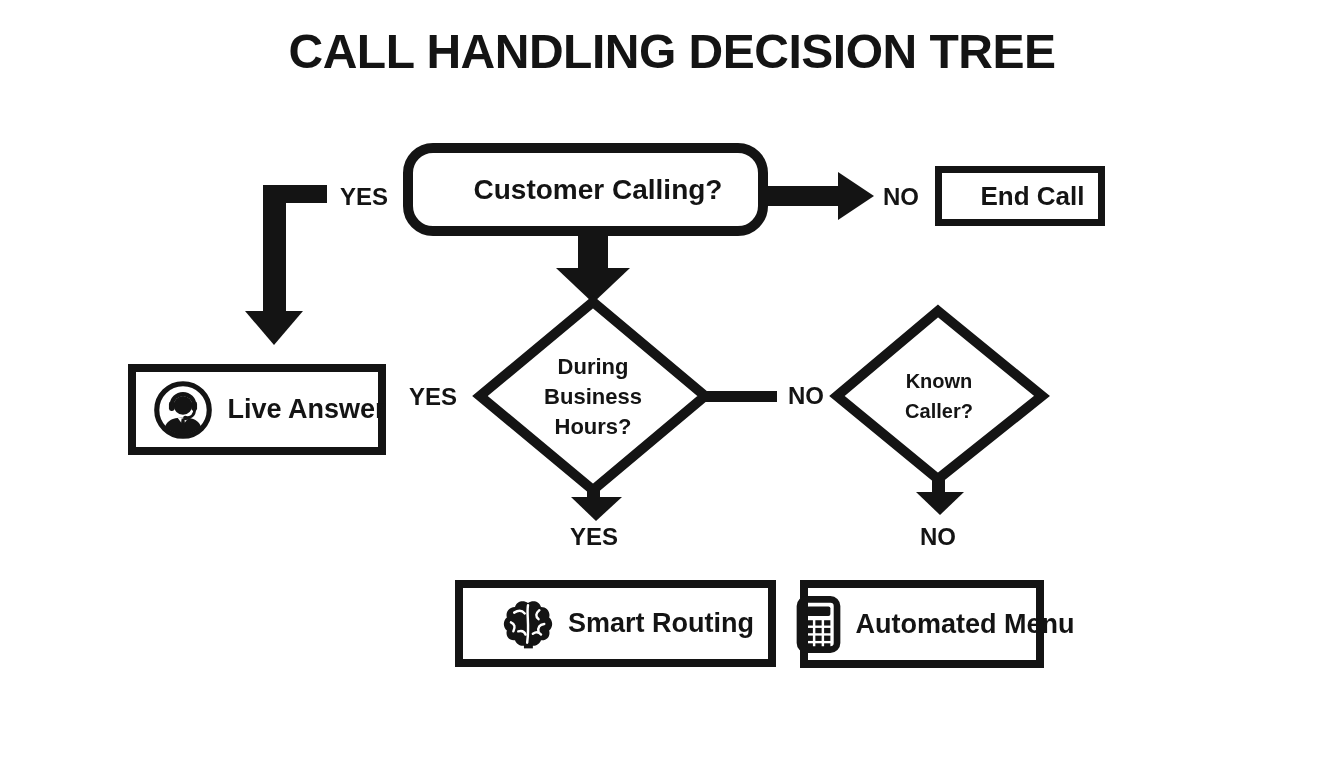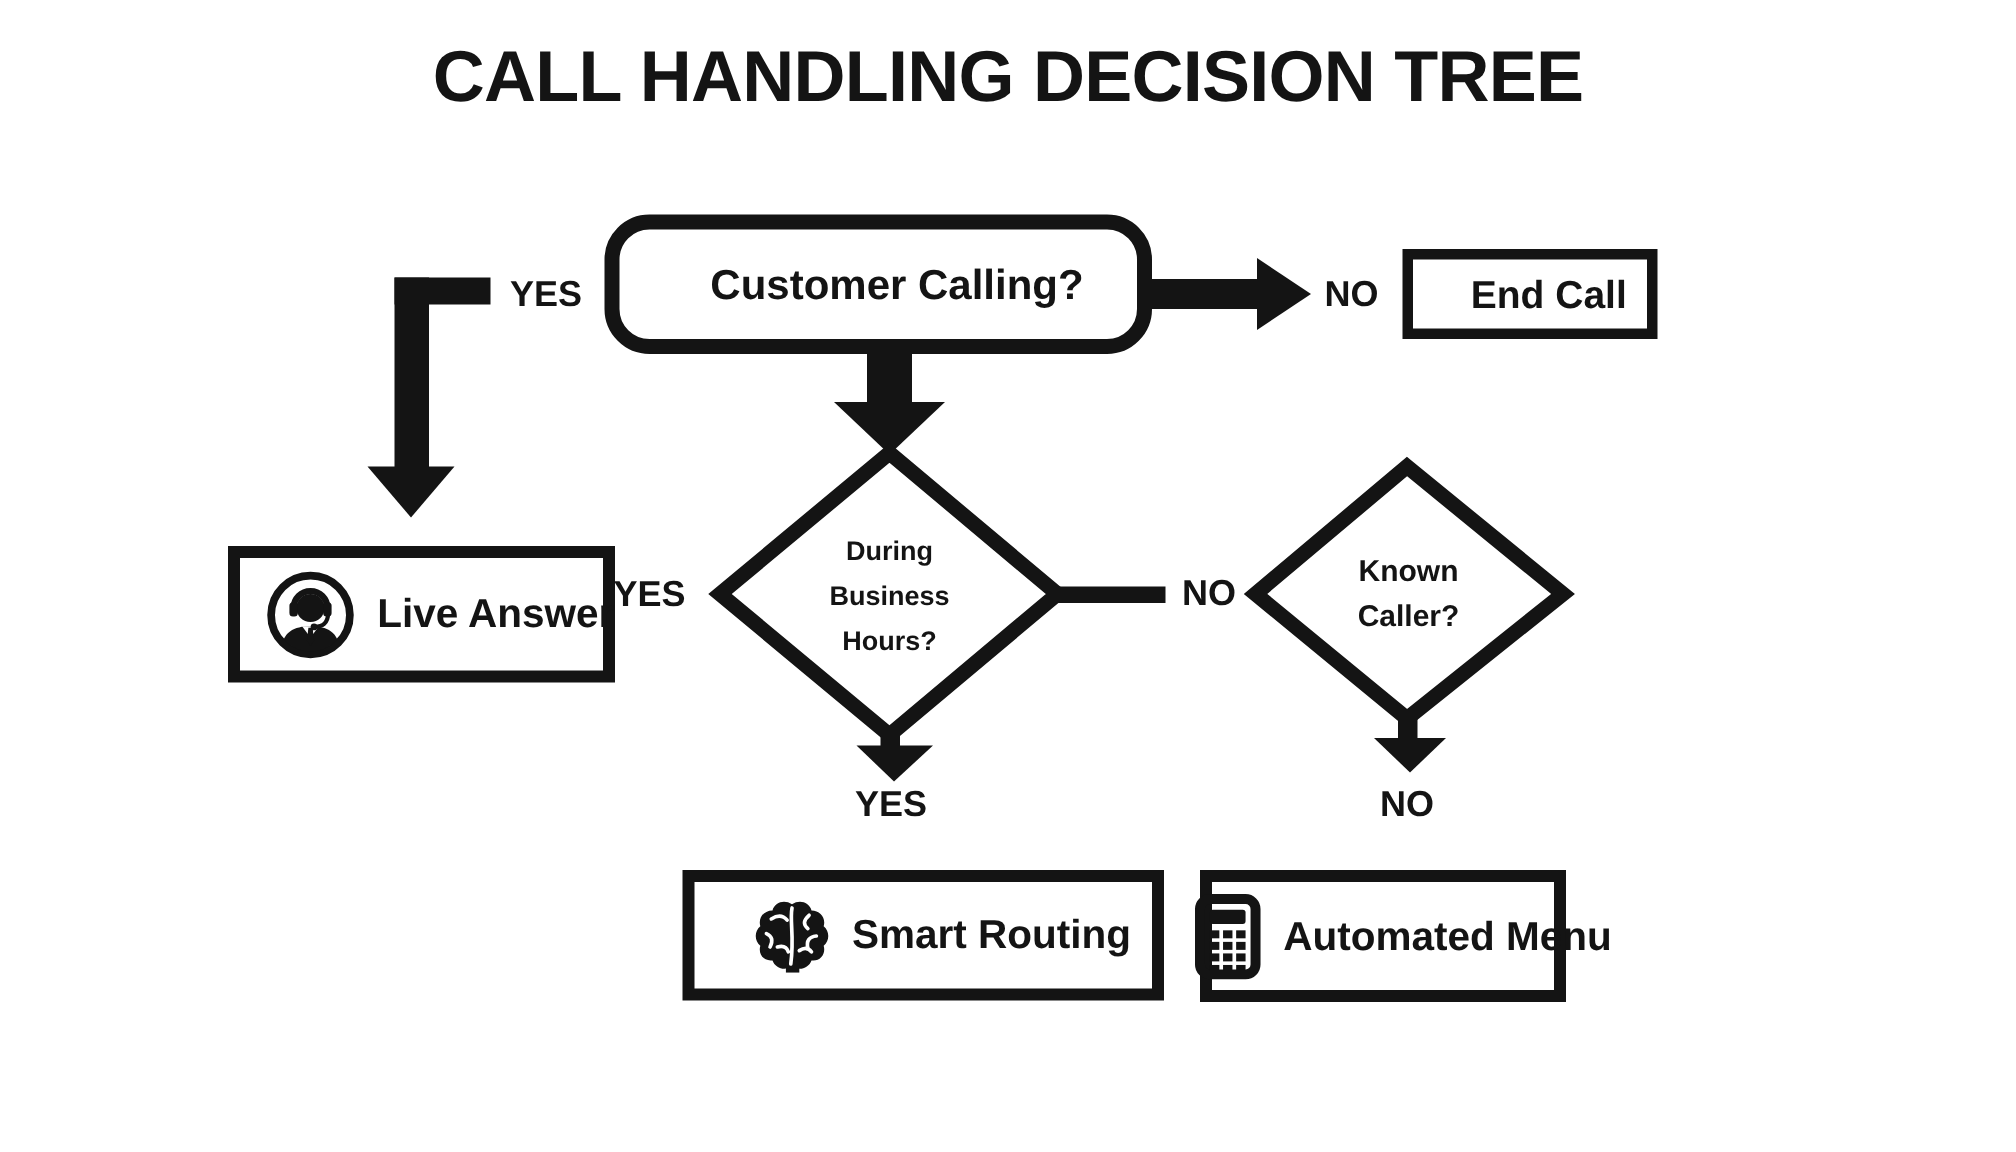--- a/index.html
+++ b/index.html
@@ -38,34 +38,34 @@
     font-size:27px;font-weight:bold;color:var(--ink);
     white-space:nowrap;
   }
   .node-rounded{
     left:403px;top:143px;width:365px;height:93px;
     border-width:10px;border-radius:30px;
   }
   .node-rounded .node-label{font-size:28px;}
   .node-endcall{left:935px;top:166px;width:170px;height:60px;border-width:7px;}
   .node-endcall .node-label{font-size:26px;}
-  .node-liveanswer{left:128px;top:364px;width:258px;height:91px;margin-left:24px;}
+  .node-liveanswer{left:128px;top:364px;width:258px;height:91px;}
   .node-smartrouting{left:455px;top:580px;width:321px;height:87px;}
   .node-automatedmenu{left:800px;top:580px;width:244px;height:88px;}
   .edge-label{
     position:absolute;
     transform:translate(-50%,-50%);
     font-size:24px;font-weight:bold;color:var(--ink);
     white-space:nowrap;line-height:1;
   }
   .diamond-label{
     position:absolute;
     transform:translate(-50%,-50%);
     text-align:center;
-    font-size:18px;font-weight:bold;color:var(--ink);
+    font-size:22px;font-weight:bold;color:var(--ink);
     line-height:30px;white-space:pre-line;
   }
   .icon{display:flex;align-items:center;justify-content:center;flex:0 0 auto;}
   svg{display:block;}
 </style>
 </head>
 <body>
 
 <div class="canvas">
 

